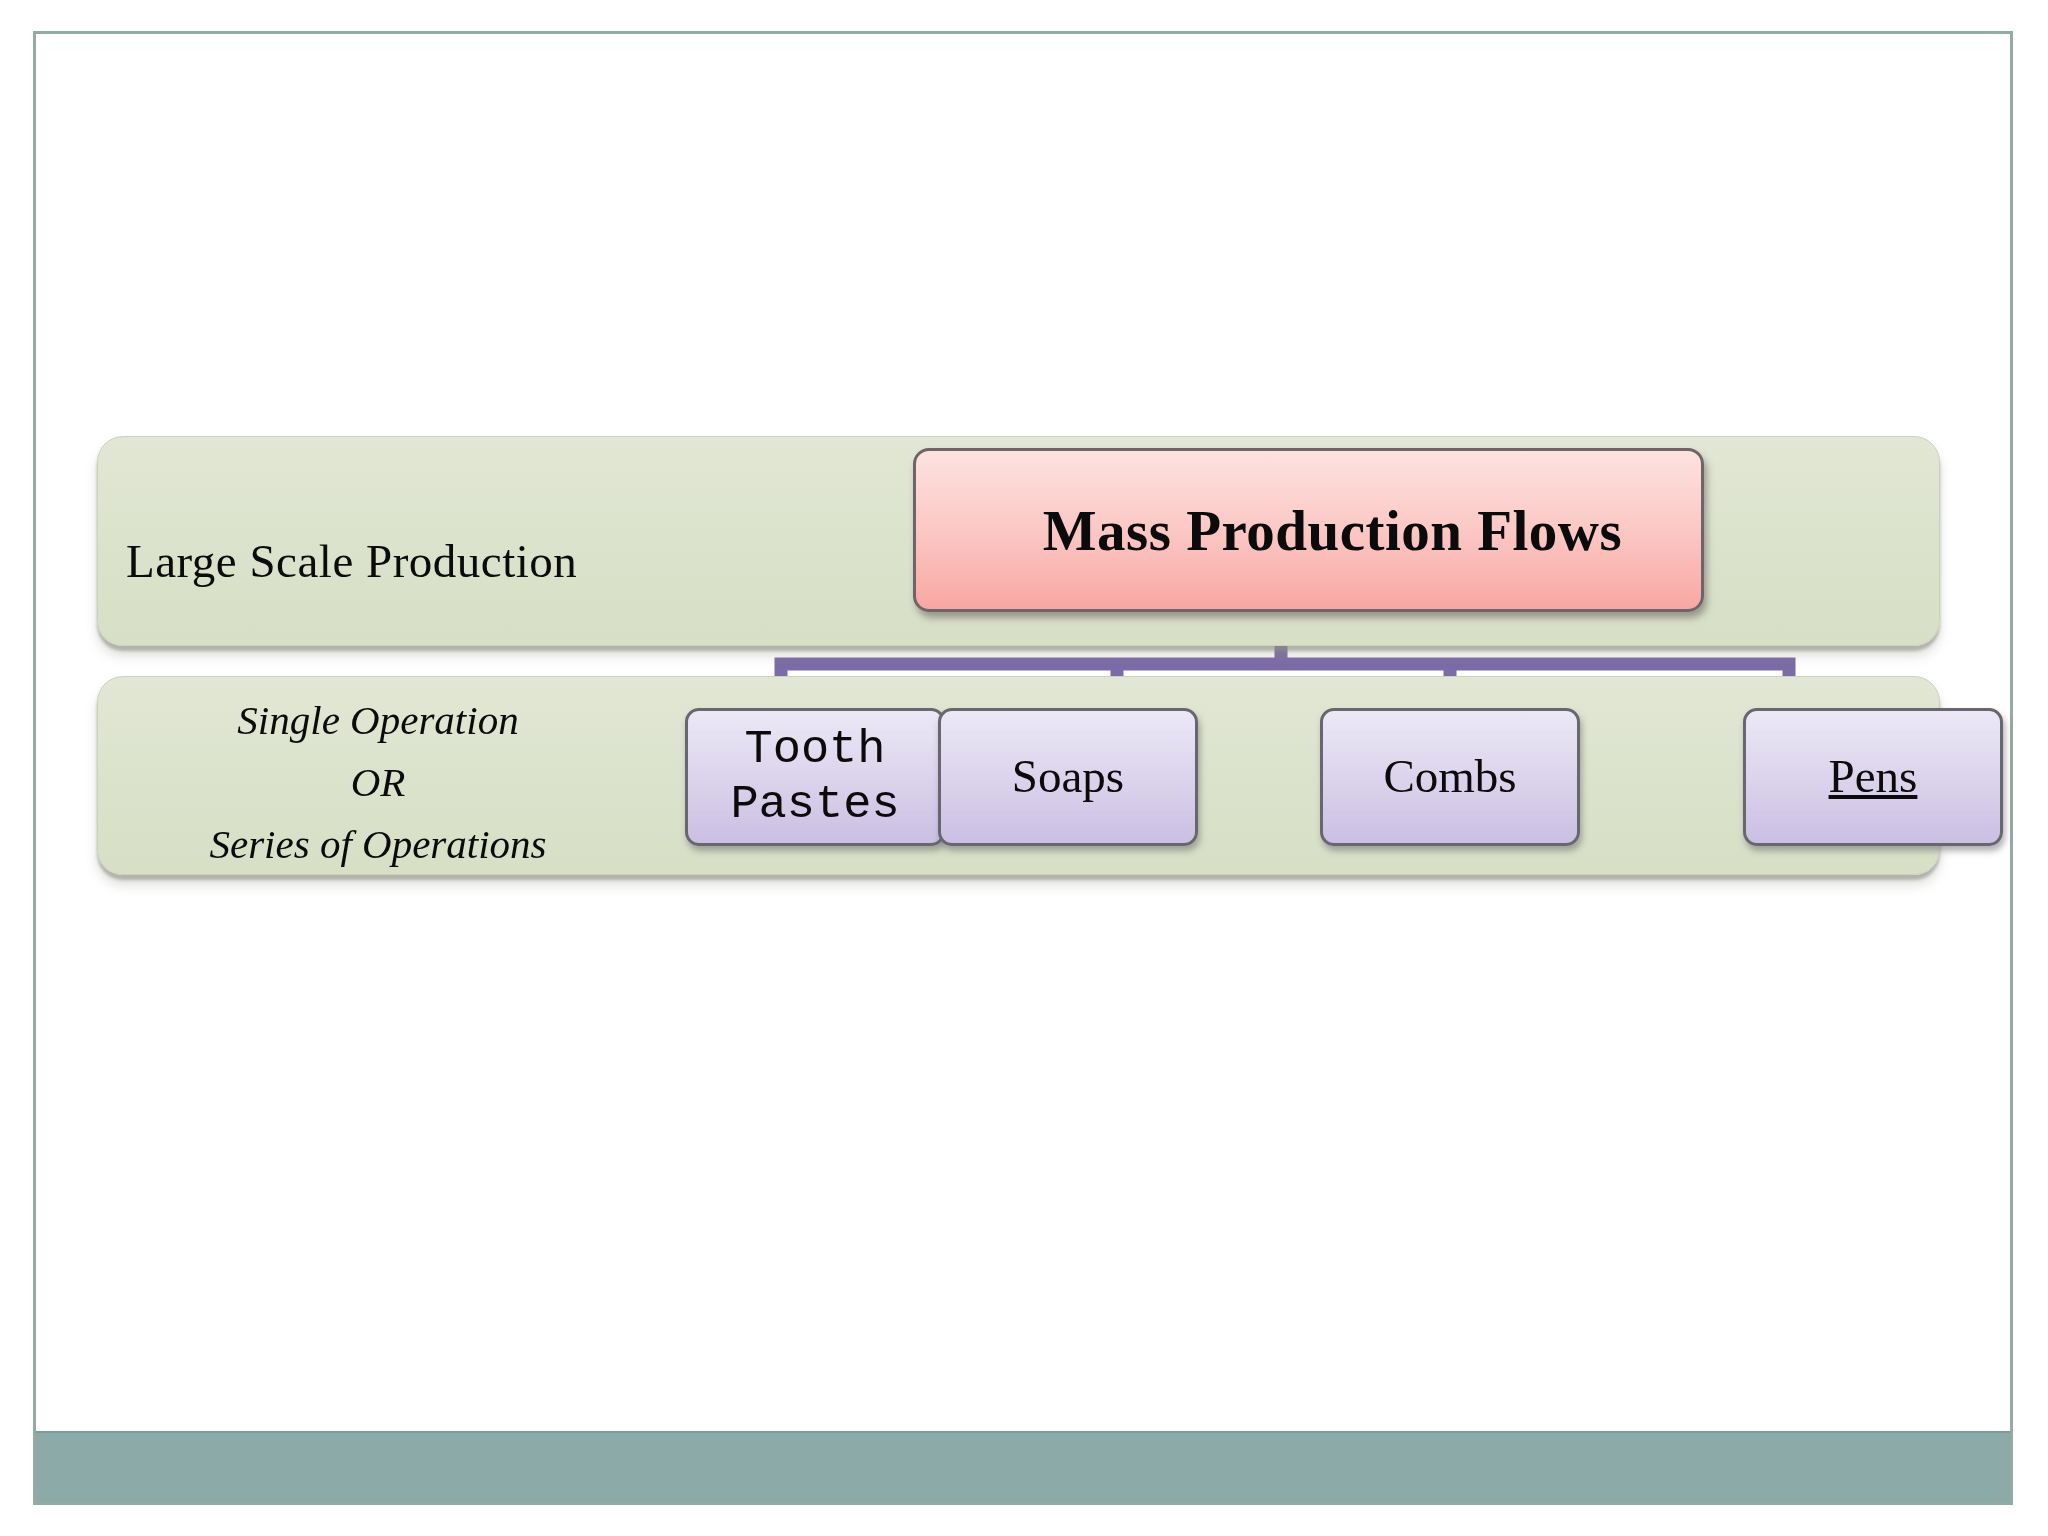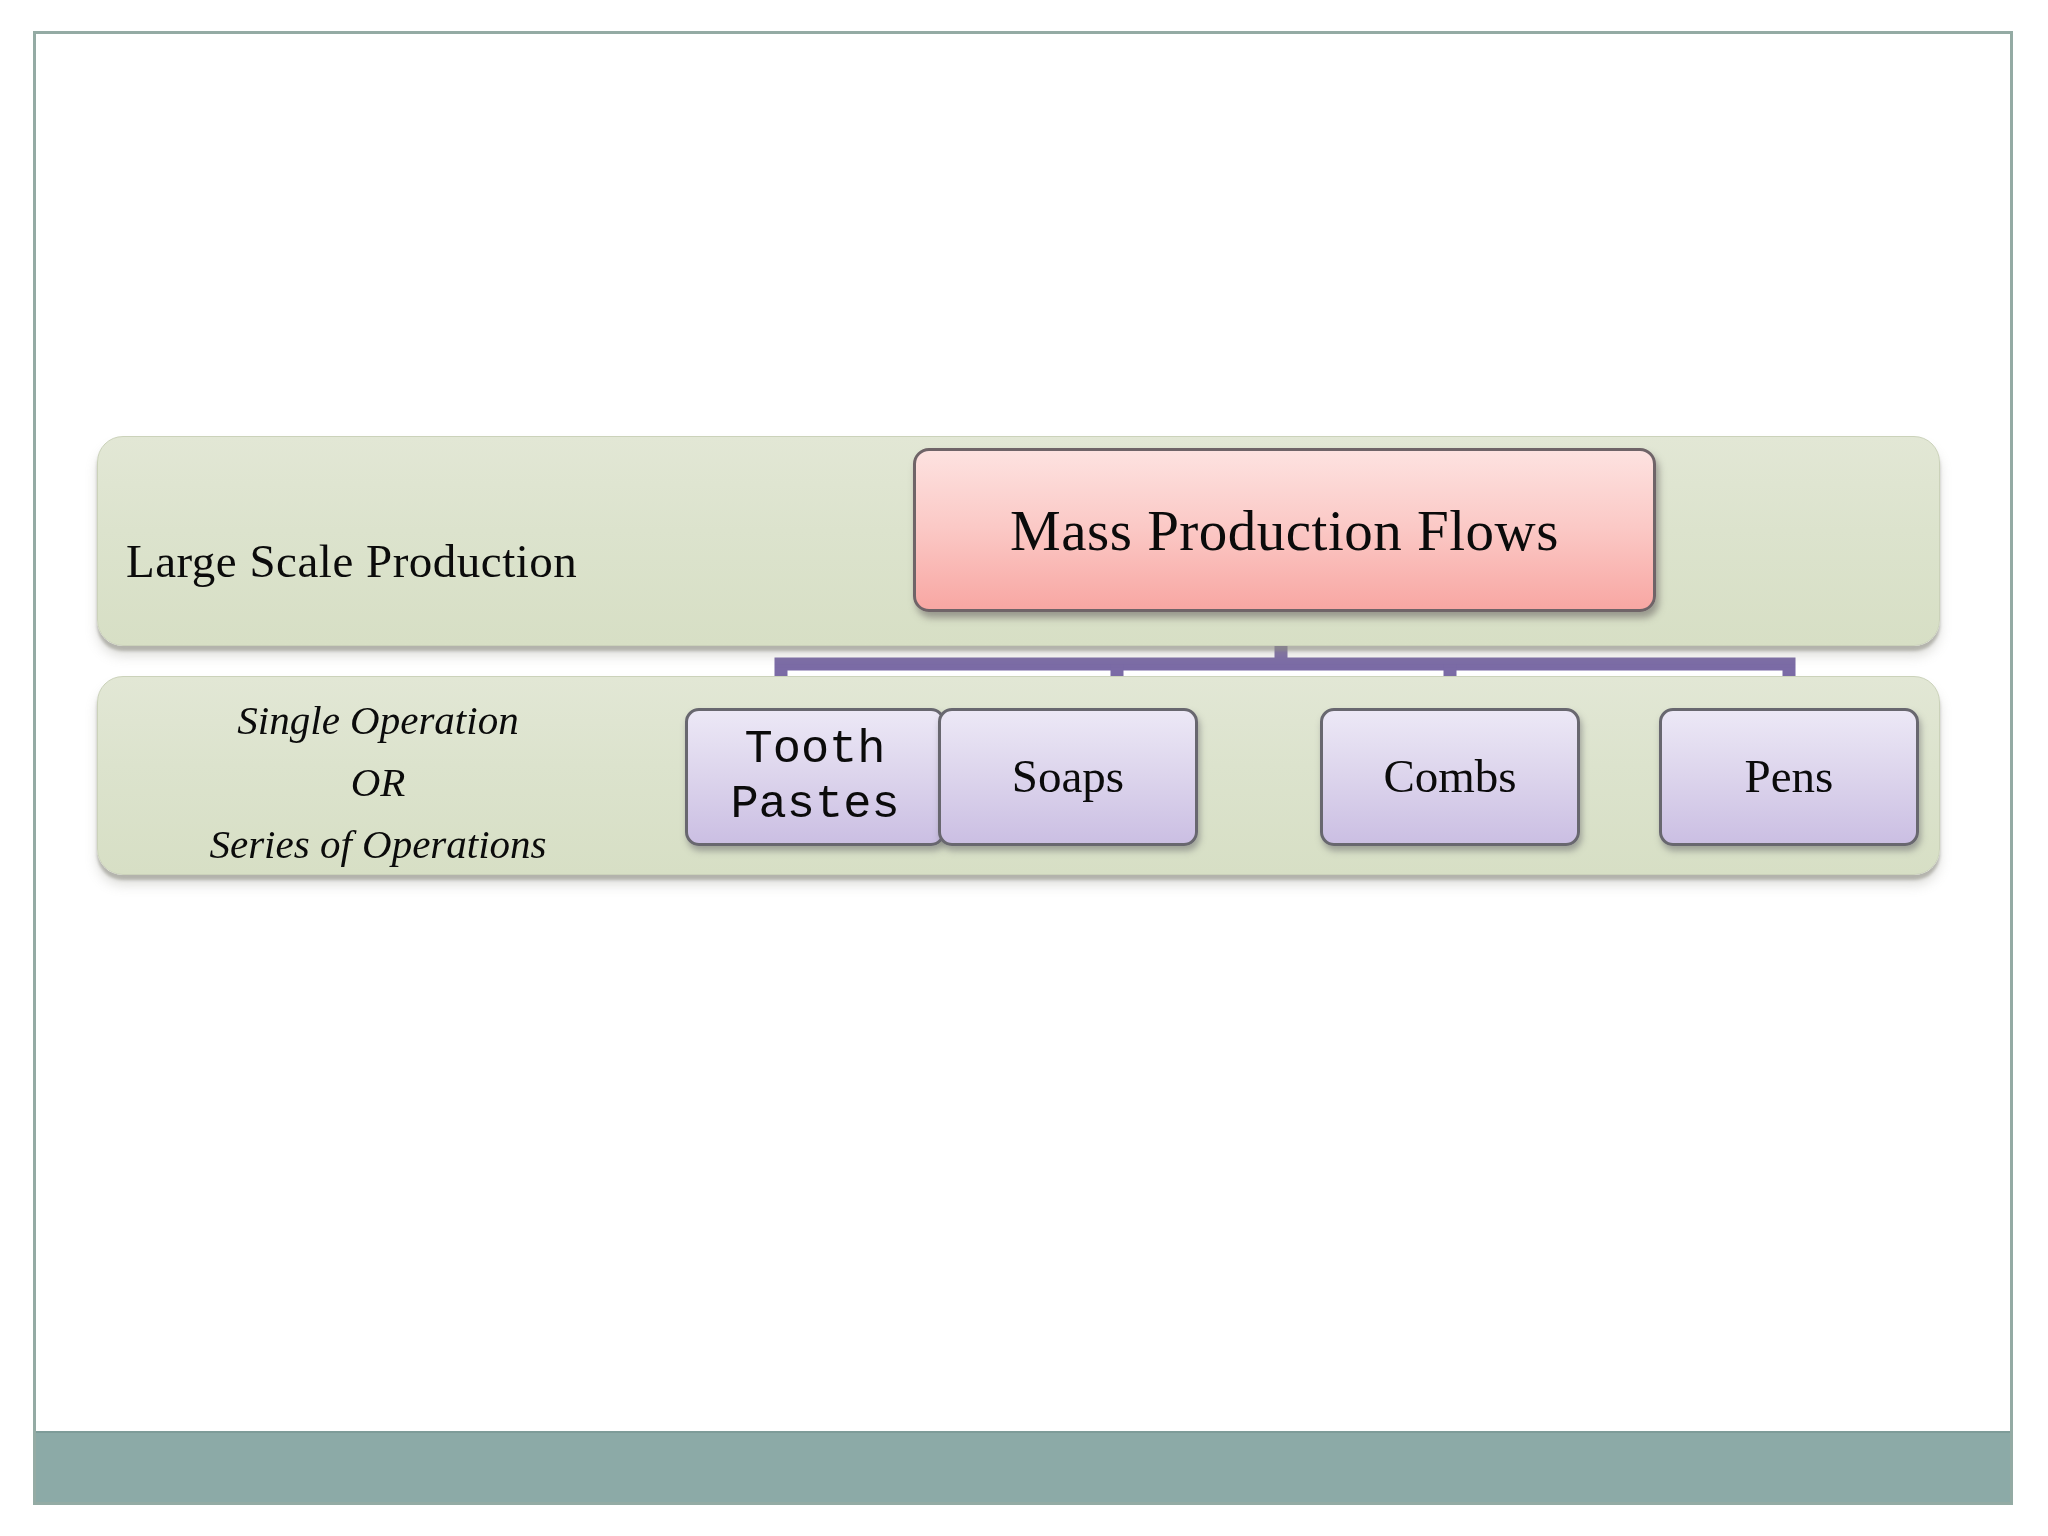--- a/index.html
+++ b/index.html
@@ -30,34 +30,34 @@
   .band2-label{
     position:absolute;left:30px;top:12px;width:500px;text-align:center;
     font-size:41px;line-height:62px;font-style:italic;
   }
   .root-box{
     position:absolute;left:913px;top:448px;width:737px;height:158px;
     border-radius:16px;border:3px solid #6f6468;
     background:linear-gradient(180deg,#fde2e0 0%,#fbc9c6 48%,#f8a7a3 100%);
     box-shadow:3px 6px 7px rgba(100,95,95,.55);
     display:flex;align-items:center;justify-content:center;
-    font-weight:normal;font-size:57px;letter-spacing:.5px;
+    font-weight:bold;font-size:57px;letter-spacing:.5px;padding-left:48px;
   }
   .child-box{
     position:absolute;top:708px;width:260px;height:138px;
     border-radius:14px;border:3px solid #68676f;
     background:linear-gradient(180deg,#ece8f6 0%,#dcd4ec 50%,#cbbfe3 100%);
     box-shadow:2px 5px 6px rgba(100,100,105,.5);
     display:flex;align-items:center;justify-content:center;text-align:center;
     font-size:47px;line-height:1.18;padding:0 8px;box-sizing:border-box;
   }
   .cb-1{left:685px;font-family:Liberation Mono, monospace;}
   .cb-2{left:938px;}
   .cb-3{left:1320px;}
-  .cb-4{left:1659px;}
+  .cb-4{left:1743px;text-decoration:underline;}
   .connectors{position:absolute;left:0;top:0;width:2048px;height:1536px;pointer-events:none;}
 </style>
 </head>
 <body>
 
 <div class="stage">
   <div class="slide-frame"></div>
 
   <svg class="connectors" viewBox="0 0 2048 1536" xmlns="http://www.w3.org/2000/svg">
     <path d="M1281,602 L1281,664" fill="none" stroke="#7b6ba6" stroke-width="13"></path>

